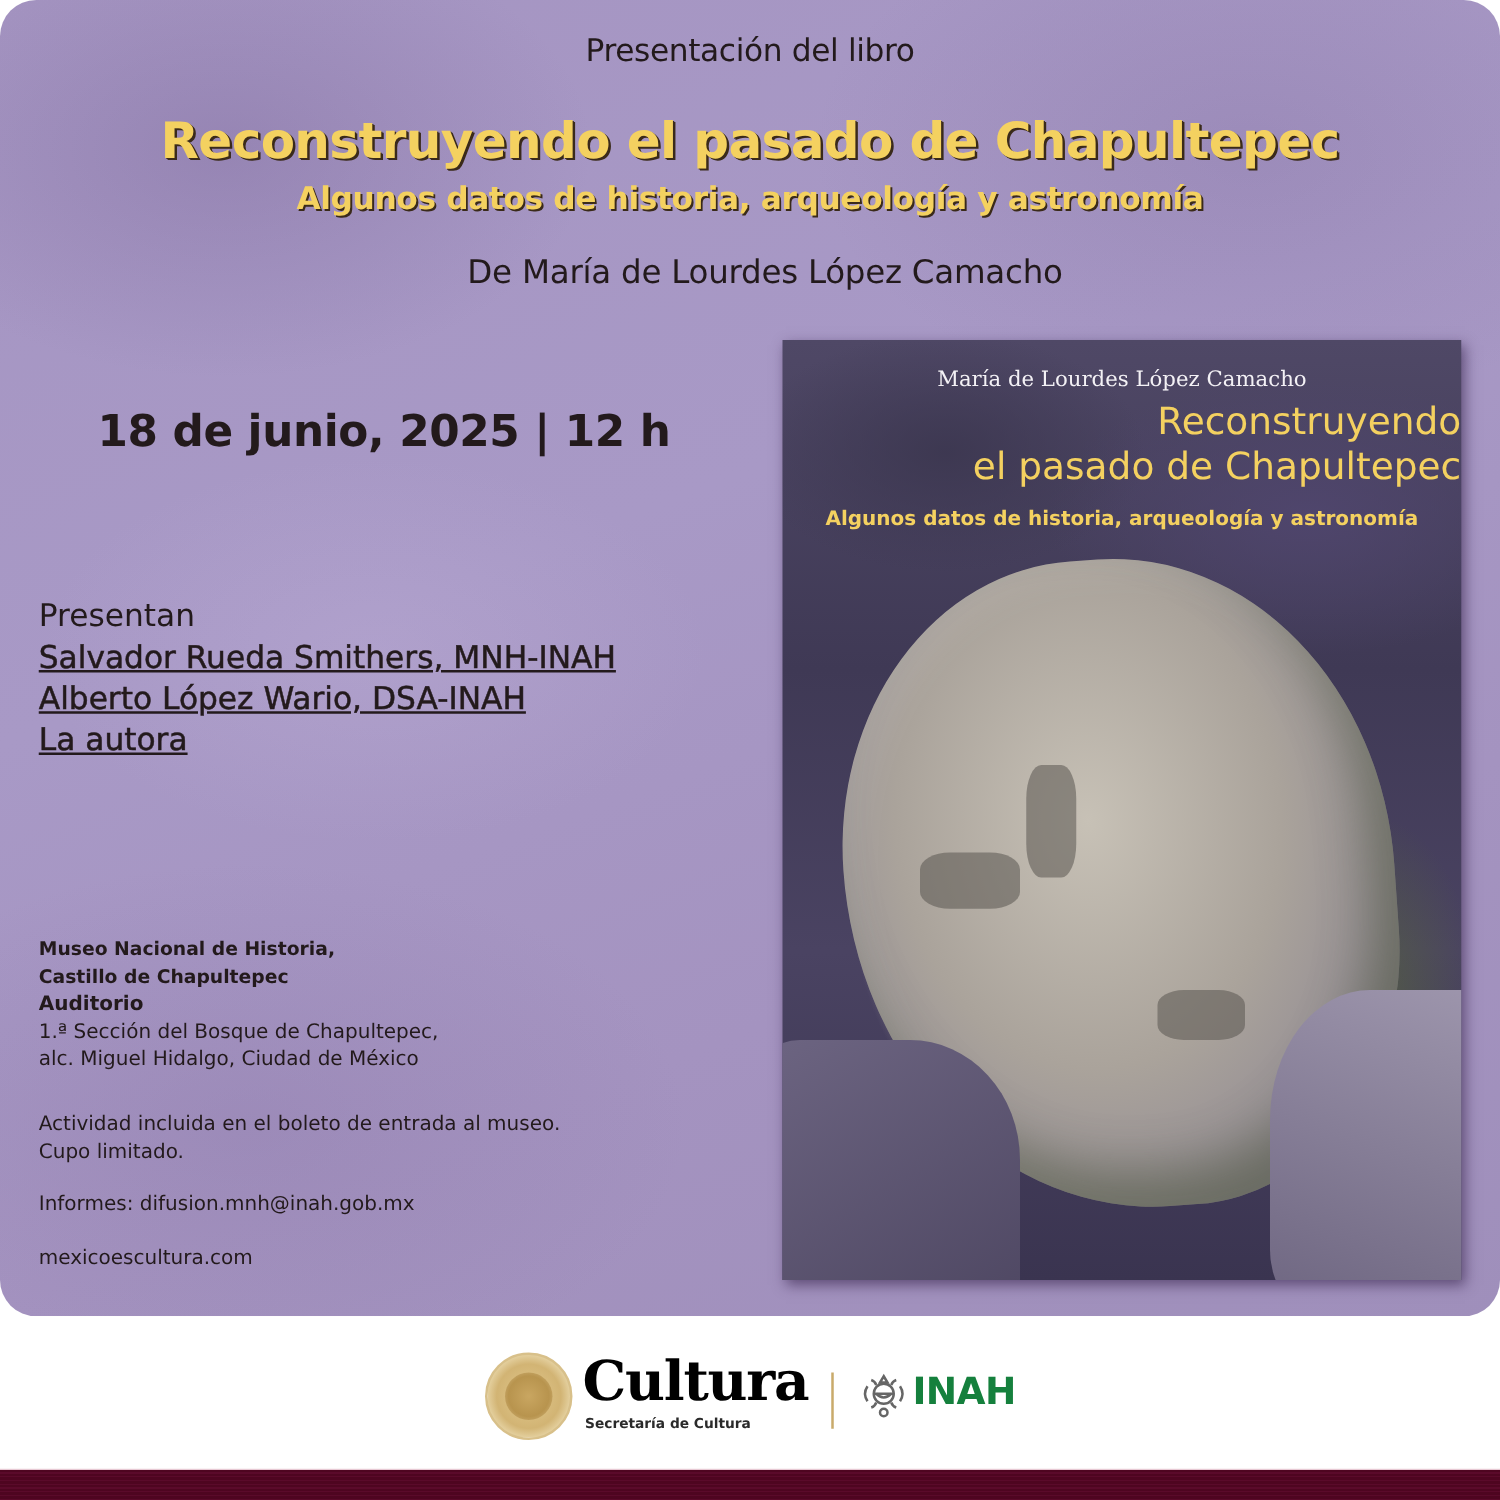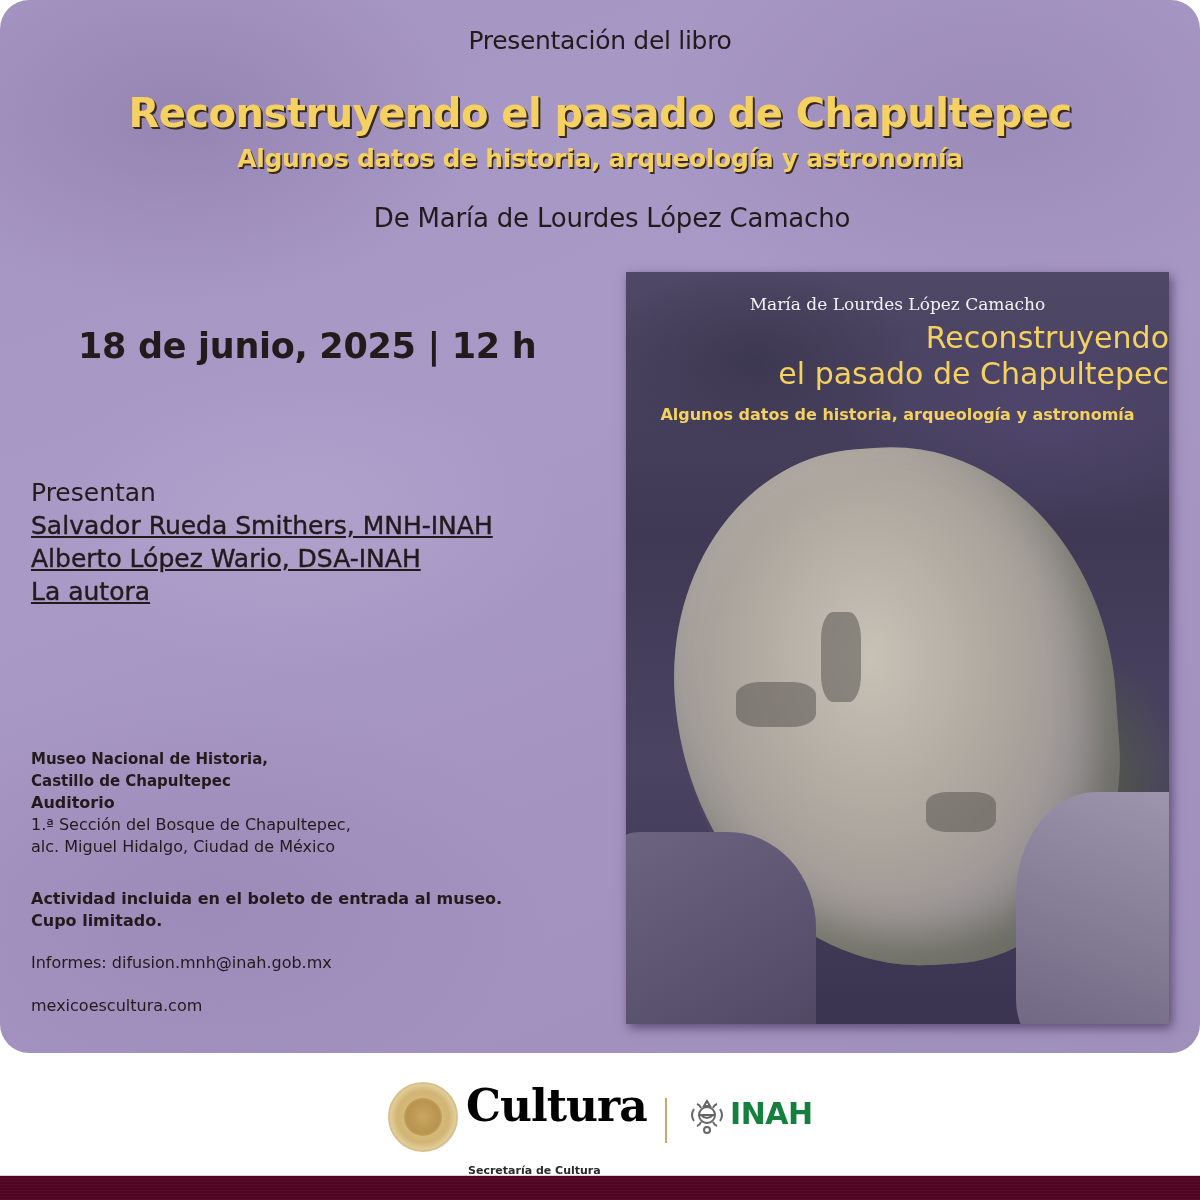--- a/index.html
+++ b/index.html
@@ -51,21 +51,21 @@
     .presenters .name { font-weight: normal; text-decoration: underline; -webkit-text-stroke: 0.4px #231a1c; }
 
     .venue {
       position: absolute; top: 748px; left: 31px; width: 540px;
       font-size: 16px; color: #231a1c; line-height: 22px;
     }
     .venue .b { font-weight: bold; font-size: 15px; }
     .venue .sb { font-weight: bold; }
     .note {
       position: absolute; top: 888px; left: 31px; width: 540px;
-      font-size: 16px; font-weight: bold; color: #231a1c; line-height: 22px;
+      font-size: 16px; font-weight: normal; color: #231a1c; line-height: 22px;
     }
     .informes {
       position: absolute; top: 953px; left: 31px; width: 540px;
       font-size: 16px; color: #231a1c;
     }
     .website {
       position: absolute; top: 996px; left: 31px; width: 540px;
       font-size: 16px; color: #231a1c;
     }
 
@@ -126,21 +126,21 @@
     .seal-inner {
       position: absolute; left: 14px; top: 14px; width: 38px; height: 38px; border-radius: 50%;
       background: radial-gradient(circle, #c9a661 0%, #b8944e 60%, #d8bd85 100%);
     }
     .cultura-word {
       position: absolute; left: 466px; top: 1082px;
       font-family: "DejaVu Serif", serif; font-weight: bold; font-size: 44px;
       color: #000000; letter-spacing: -1px; line-height: 48px;
     }
     .cultura-sub {
-      position: absolute; left: 468px; top: 1164px;
+      position: absolute; left: 468px; top: 1132px;
       font-size: 11px; font-weight: bold; color: #2a2a2a;
     }
     .divider {
       position: absolute; left: 665px; top: 1098px; width: 2px; height: 45px; background: #c9aa6b;
     }
     .inah-icon {
       position: absolute; left: 688px; top: 1097px; width: 38px; height: 38px;
     }
     .inah-word {
       position: absolute; left: 730px; top: 1096px;

